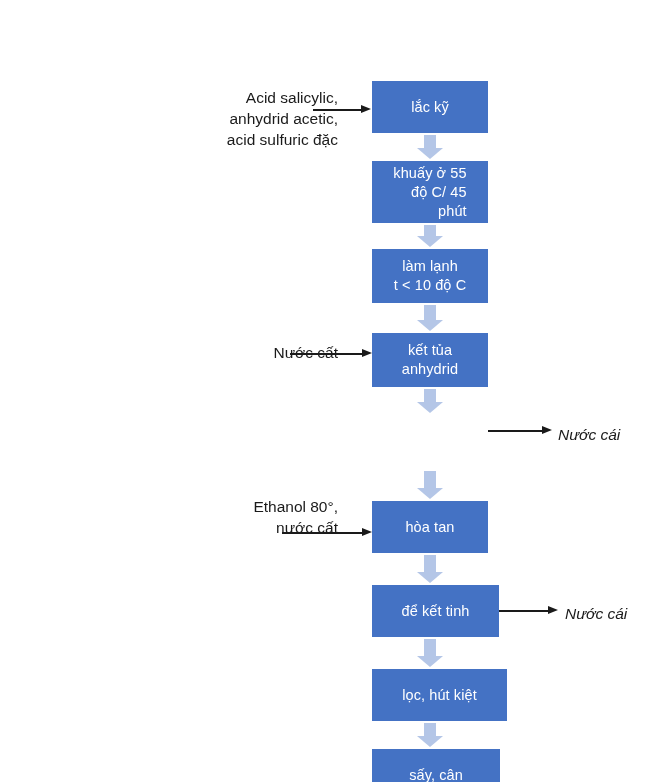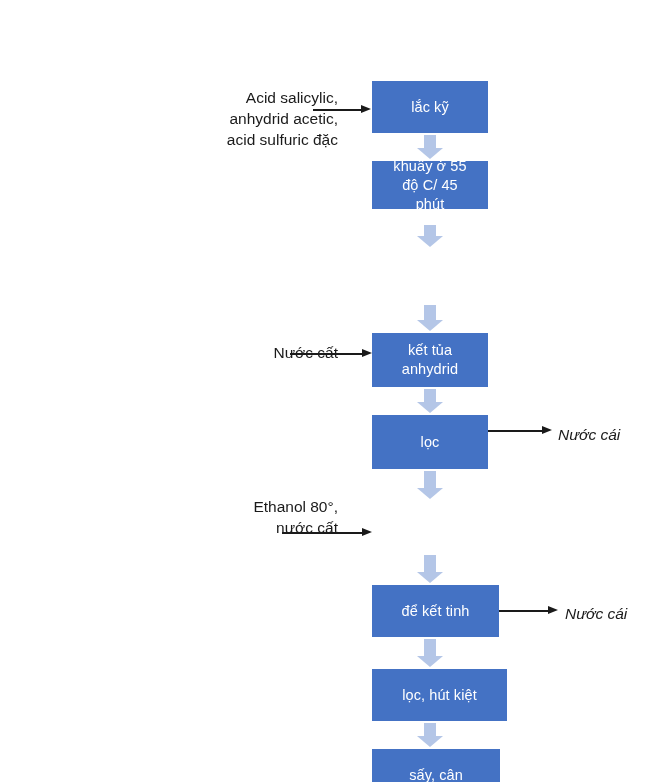--- a/index.html
+++ b/index.html
@@ -142,30 +142,32 @@
     <div class="tip" style="left:54px;"></div>
   </div>
 
   <div class="harrow" style="left:488px; top:562px; width:72px;">
     <div class="line" style="width:62px;"></div>
     <div class="tip" style="left:60px;"></div>
   </div>
 
   <div class="box" style="left:372px; top:38px; width:116px; height:52px;text-align:center;">lắc kỹ</div>
 
-  <div class="box" style="left:372px; top:118px; width:116px; height:48px;">khuấy ở 55
+  <div class="box" style="left:372px; top:118px; width:116px; height:62px;text-align:right;">khuấy ở 55
 độ C/ 45
 phút</div>
 
+  <div class="box" style="left:372px; top:206px; width:116px; height:54px;">làm lạnh
+t &lt; 10 độ C</div>
 
   <div class="box" style="left:372px; top:290px; width:116px; height:54px;">kết tủa
 anhydrid</div>
 
-  <div class="box" style="left:372px; top:372px; width:116px; height:54px;">lọc</div>
-
+
+  <div class="box" style="left:372px; top:458px; width:116px; height:52px;">hòa tan</div>
 
   <div class="box" style="left:372px; top:542px; width:127px; height:52px;">để kết tinh</div>
 
   <div class="box" style="left:372px; top:626px; width:135px; height:52px;">lọc, hút kiệt</div>
 
   <div class="box" style="left:372px; top:706px; width:128px; height:52px;">sấy, cân</div>
 
   <div class="varrow" style="left:417px; top:92px; height:24px;">
     <div class="shaft" style="height:13px;"></div>
     <div class="head" style="top:13px;"></div>

